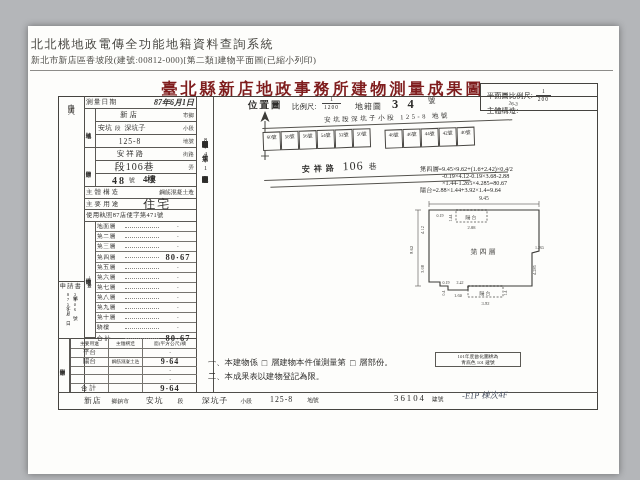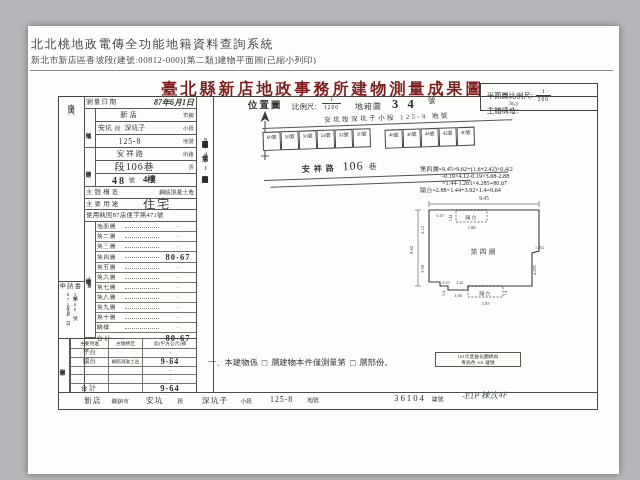--- a/index.html
+++ b/index.html
@@ -327,20 +327,21 @@
     <span>一、本建物係</span>
     <span style="font-size:9px;">□</span>
     <span>層建物本件僅測量第</span>
     <span style="font-size:9px;">□</span>
     <span>層部份。</span>
   </div>
   <div class="abs" style="left:435px;top:352px;width:86px;height:15px;border:0.9px solid #5b5954;box-sizing:border-box;text-align:center;line-height:1.2;padding-top:1px;">
     <div style="font-size:4.8px;">101年度數化圖檔為</div>
     <div style="font-size:4.8px;">青底色 101 建號</div>
   </div>
+  <div class="abs" style="left:208px;top:371px;font-size:8.3px;">二、本成果表以建物登記為限。</div>
 
   <div class="abs" style="left:84px;top:395px;display:flex;align-items:baseline;">
     <span style="font-size:7.8px;letter-spacing:1px;">新店</span>
     <span style="font-size:5.8px;margin-left:10px;">鄉鎮市</span>
   </div>
   <div class="abs" style="left:146px;top:395px;display:flex;align-items:baseline;">
     <span style="font-size:7.8px;letter-spacing:1px;">安坑</span>
     <span style="font-size:5.8px;margin-left:14px;">段</span>
   </div>
   <div class="abs" style="left:202px;top:395px;display:flex;align-items:baseline;">

